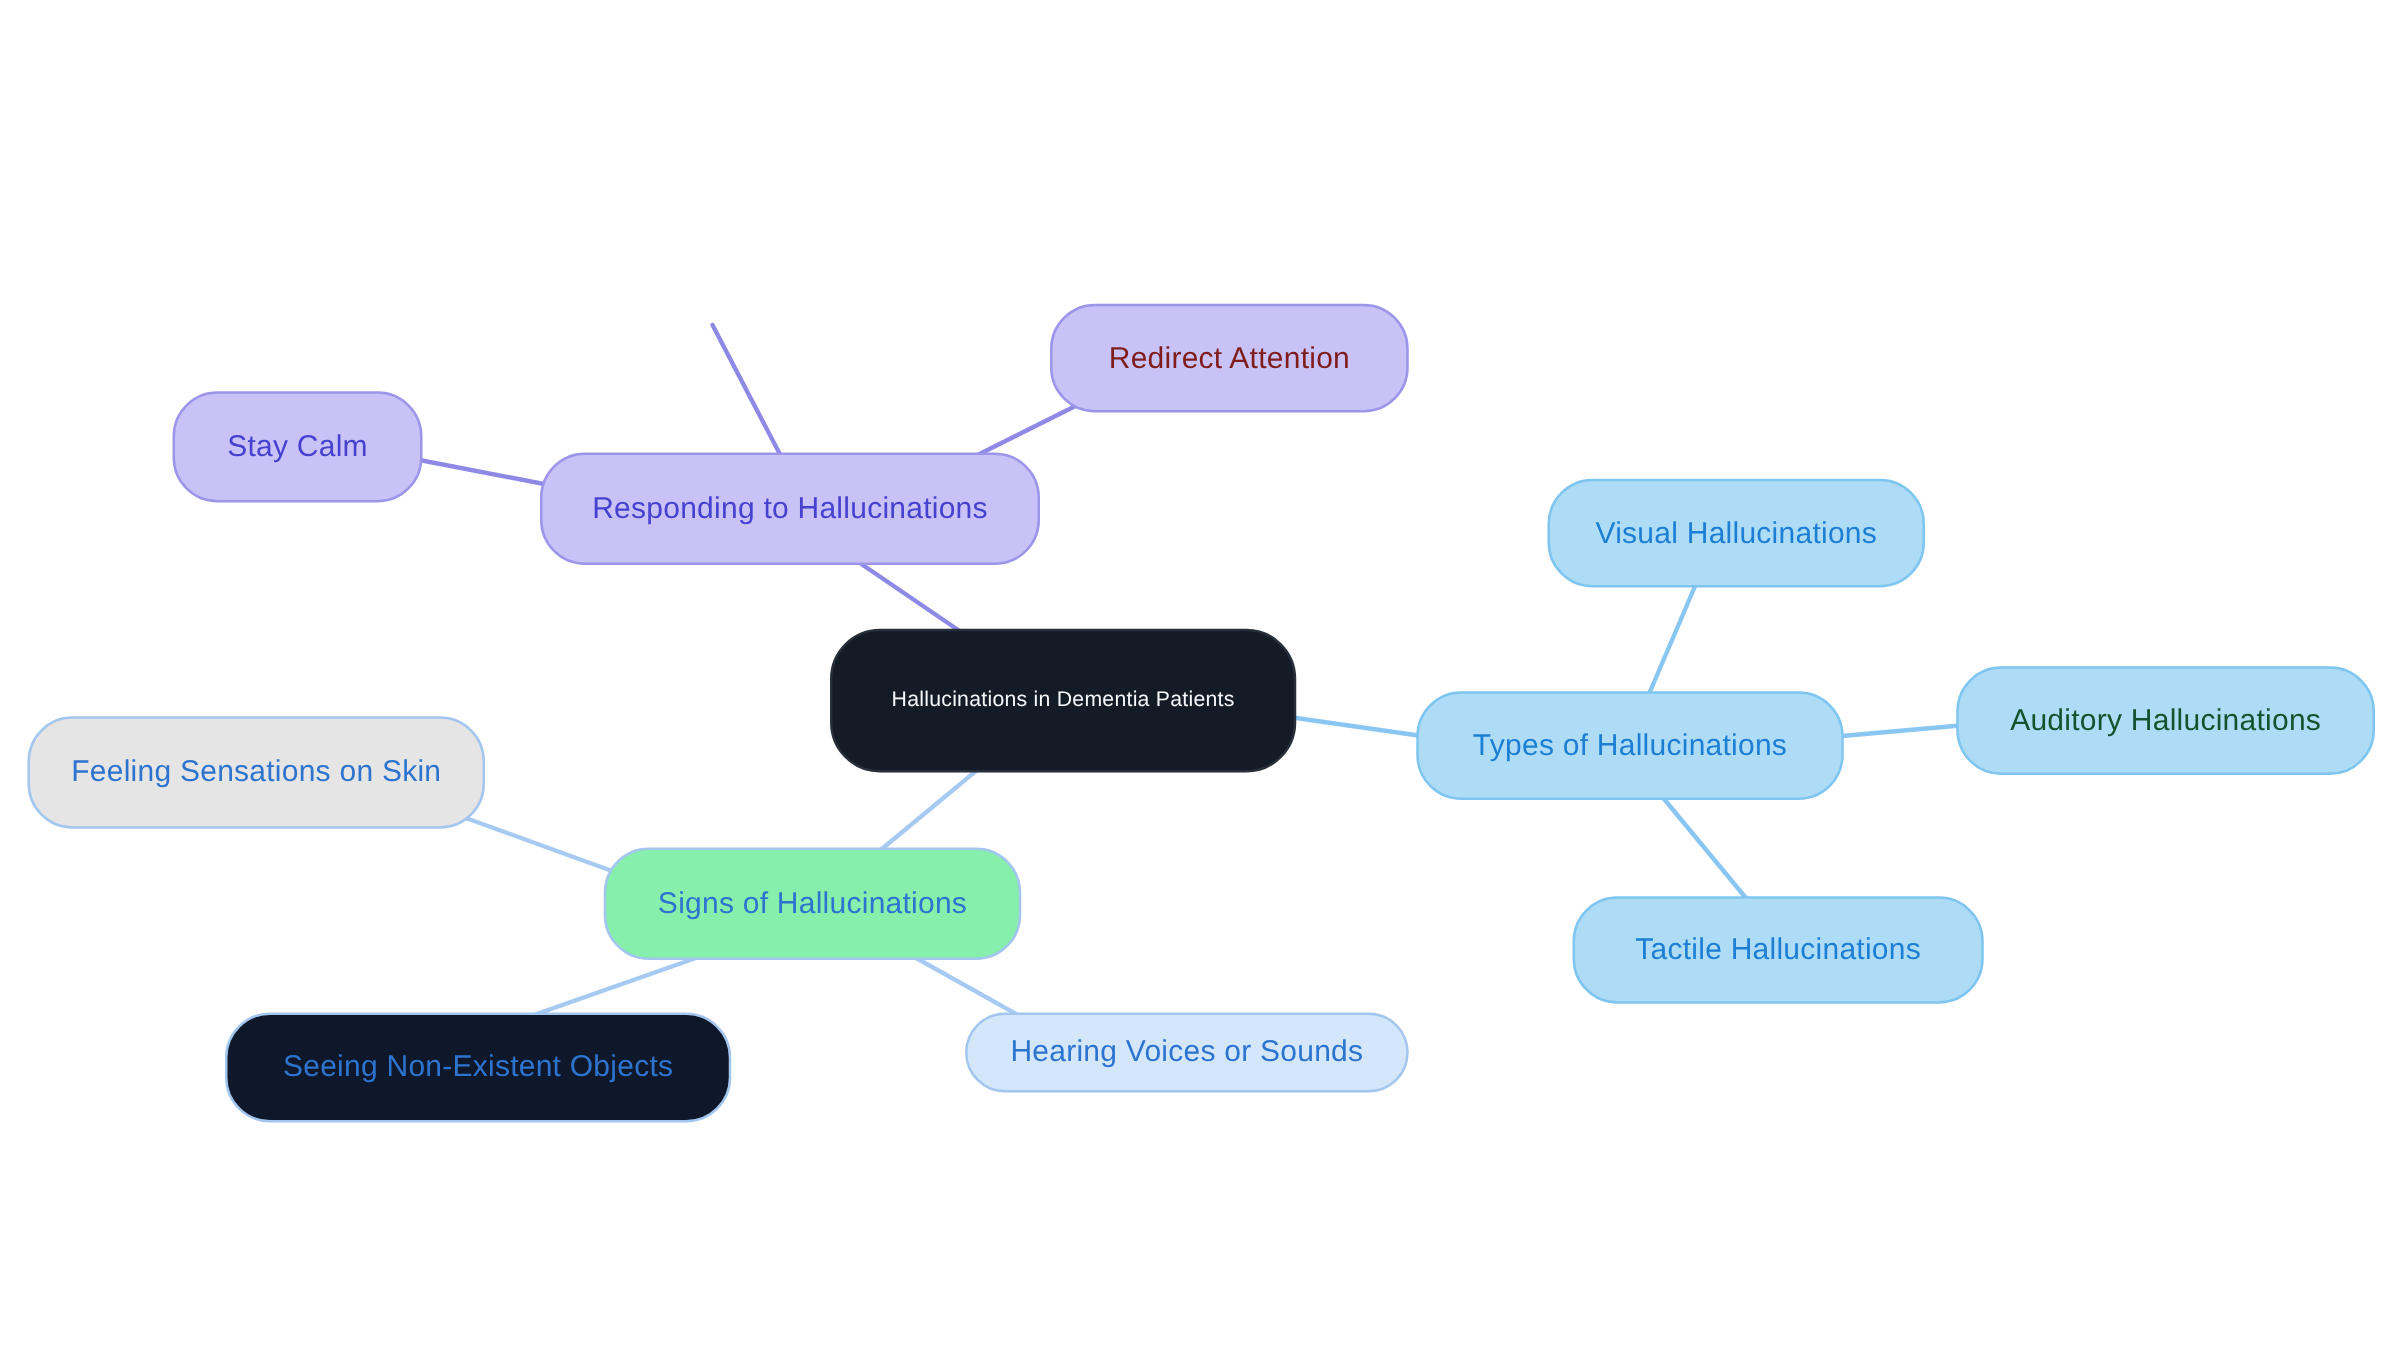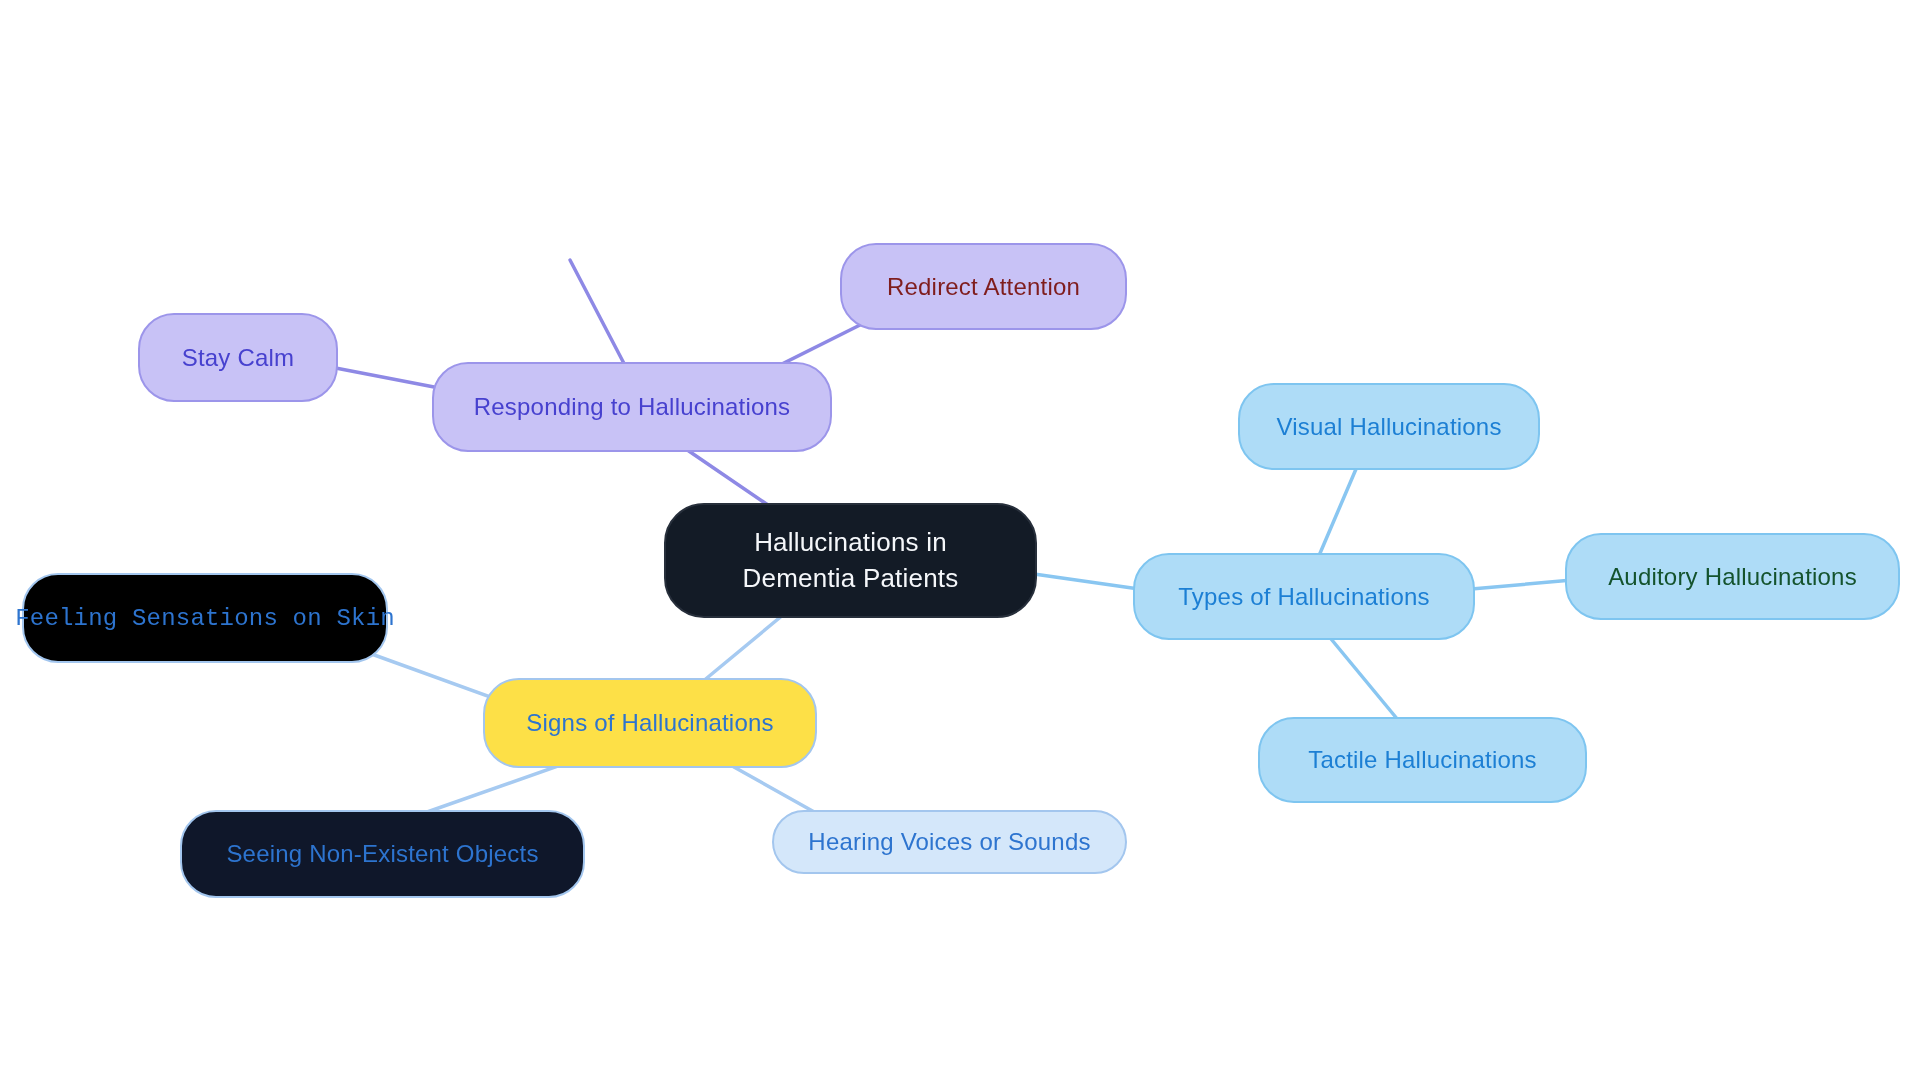--- a/index.html
+++ b/index.html
@@ -28,21 +28,21 @@
     border-radius: 36px;
     font-size: 24px;
     letter-spacing: 0.2px;
     white-space: nowrap;
     cursor: pointer;
     padding: 0 18px;
   }
   .node.central {
     border-radius: 40px;
     border: 2px solid #272f3b;
-    font-size: 26px;
+    font-size: 17px;
     line-height: 1.35;
     white-space: normal;
     padding: 0 34px;
   }
   
   #n-central   { left: 664px;  top: 503px; width: 373px; height: 115px; }
   #n-responding{ left: 432px;  top: 362px; width: 400px; height: 90px; }
   #n-validate  { left: 443px;  top: 184px; width: 269px; height: 88px; }
   #n-redirect  { left: 840px;  top: 243px; width: 287px; height: 87px; }
   #n-staycalm  { left: 138px;  top: 313px; width: 200px; height: 89px; }
@@ -82,18 +82,18 @@
 
   <div id="n-responding" class="node" style="background: rgb(200, 194, 246); border-color: rgb(156, 149, 234); color: rgb(71, 65, 207);">Responding to Hallucinations</div>
   <div id="n-redirect" class="node" style="background: rgb(200, 194, 246); border-color: rgb(156, 149, 234); color: #7f1d1d;">Redirect Attention</div>
   <div id="n-staycalm" class="node" style="background: rgb(200, 194, 246); border-color: rgb(156, 149, 234); color: rgb(71, 65, 207);">Stay Calm</div>
 
   <div id="n-types" class="node" style="background: rgb(174, 220, 247); border-color: rgb(126, 197, 240); color: rgb(28, 127, 212);">Types of Hallucinations</div>
   <div id="n-visual" class="node" style="background: rgb(174, 220, 247); border-color: rgb(126, 197, 240); color: rgb(28, 127, 212);">Visual Hallucinations</div>
   <div id="n-auditory" class="node" style="background: rgb(174, 220, 247); border-color: rgb(126, 197, 240); color: #14532d;">Auditory Hallucinations</div>
   <div id="n-tactile" class="node" style="background: rgb(174, 220, 247); border-color: rgb(126, 197, 240); color: rgb(28, 127, 212);">Tactile Hallucinations</div>
 
-  <div id="n-signs" class="node" style="background: #fde047; border-color: rgb(163, 198, 238); color: rgb(45, 116, 207);">Signs of Hallucinations</div>
-  <div id="n-feeling" class="node" style="background: #000000; border-color: rgb(163, 198, 238); color: rgb(45, 116, 207); font-family: Liberation Mono, monospace;">Feeling Sensations on Skin</div>
+  <div id="n-signs" class="node" style="background: #86efac; border-color: rgb(163, 198, 238); color: rgb(45, 116, 207);">Signs of Hallucinations</div>
+  <div id="n-feeling" class="node" style="background: #e5e5e5; border-color: rgb(163, 198, 238); color: rgb(45, 116, 207);">Feeling Sensations on Skin</div>
   <div id="n-seeing" class="node" style="background: #0f172a; border-color: rgb(163, 198, 238); color: rgb(45, 116, 207);">Seeing Non-Existent Objects</div>
   <div id="n-hearing" class="node" style="background: rgb(212, 231, 250); border-color: rgb(163, 198, 238); color: rgb(45, 116, 207);">Hearing Voices or Sounds</div>
 
 </div>
 
 </body></html>

